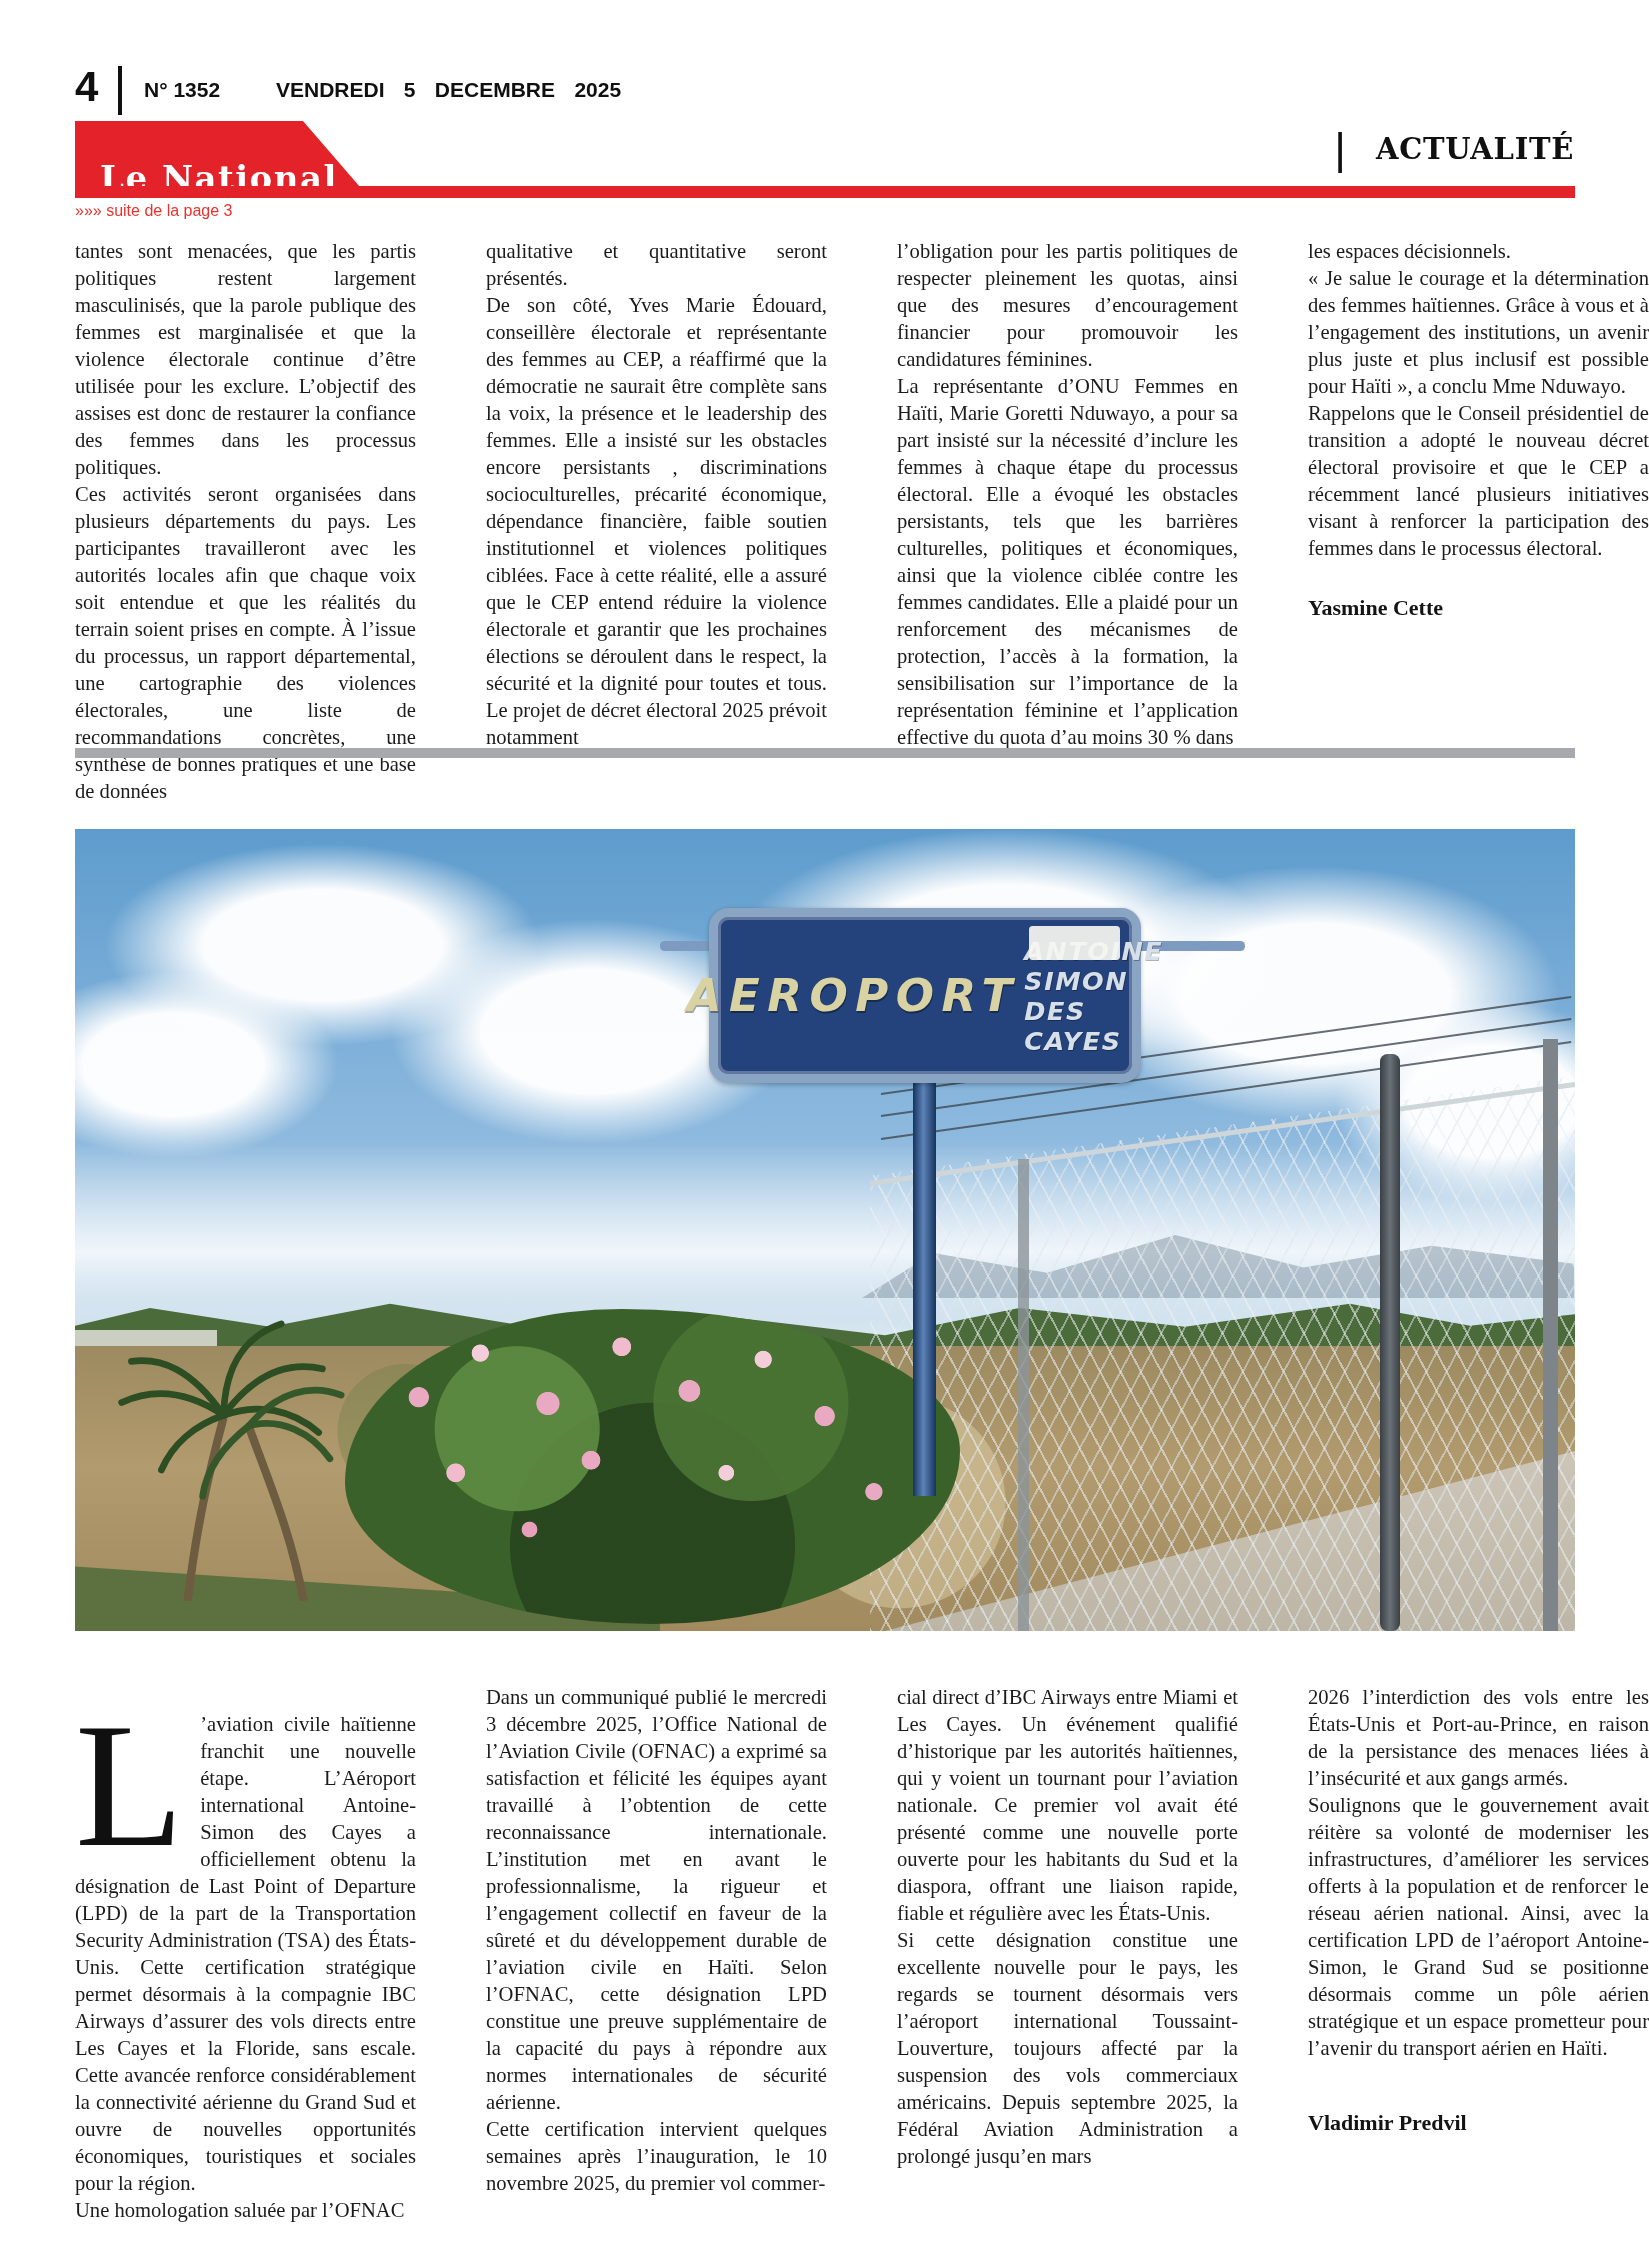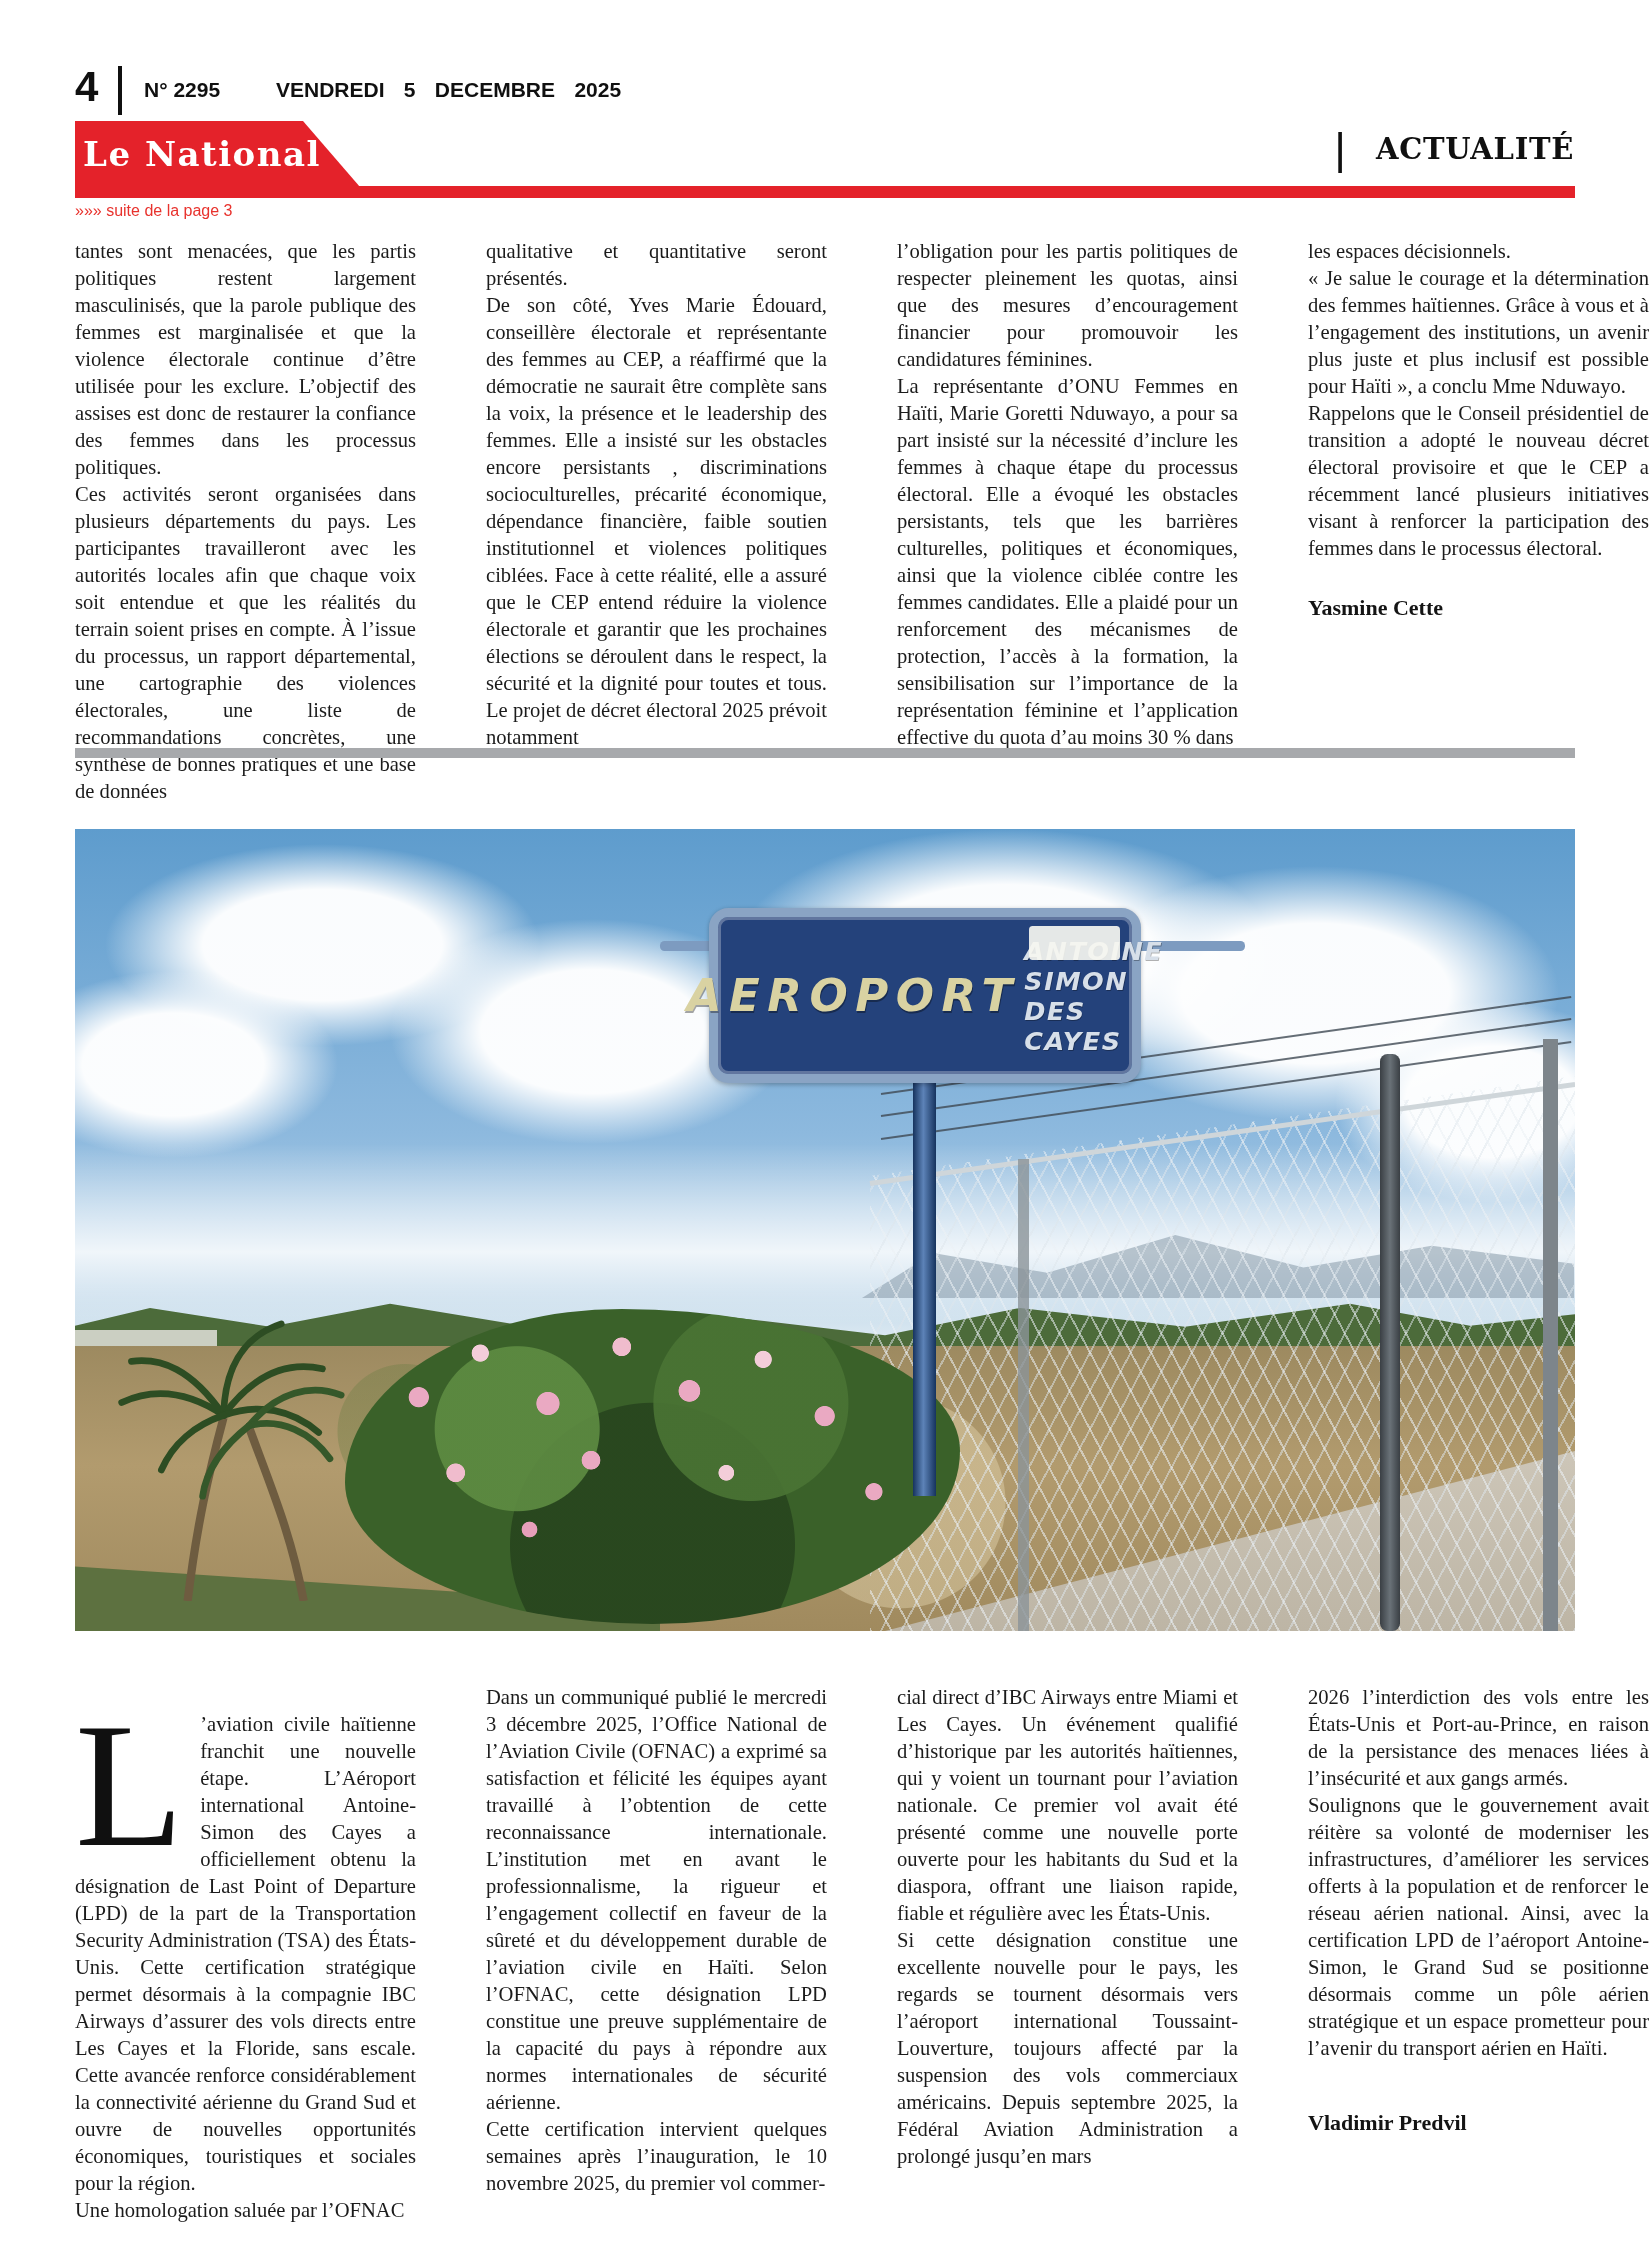--- a/index.html
+++ b/index.html
@@ -9,22 +9,22 @@
   
   .pagenum{position:absolute;left:75px;top:63px;font-family:"Liberation Sans",sans-serif;
            font-weight:bold;font-size:42px;color:#101010;}
   .pagenum-bar{position:absolute;left:118px;top:66px;width:3.7px;height:49px;background:#101010;}
   .issue{position:absolute;left:144px;top:78px;font-family:"Liberation Sans",sans-serif;
          font-weight:bold;font-size:21px;color:#101010;}
   .dateline{position:absolute;left:276px;top:78px;font-family:"Liberation Sans",sans-serif;
             font-weight:bold;font-size:21px;word-spacing:13.5px;color:#101010;}
   .brand-banner{position:absolute;left:75px;top:121px;width:285px;height:66px;background:#e4222a;
                 clip-path:polygon(0 0,80% 0,100% 100%,0 100%);}
-  .brand{display:block;padding-left:8px;line-height:66px;font-family:"DejaVu Serif",serif;
-         font-weight:bold;font-size:34px;letter-spacing:1.5px;color:#ffffff;}
+  .brand{display:block;padding-left:25px;line-height:66px;font-family:"DejaVu Serif",serif;
+         font-weight:bold;font-size:34px;letter-spacing:1.5px;color:#ffffff;margin-top:24px;}
   .red-strip{position:absolute;left:75px;top:186px;width:1500px;height:12px;background:#e4222a;}
   .section-head{position:absolute;left:1162px;top:126px;width:412px;display:flex;
                 justify-content:flex-end;align-items:center;gap:30px;}
   .sec-bar{font-family:"Liberation Sans",sans-serif;font-size:45px;color:#101010;line-height:1;}
   .sec{font-family:"DejaVu Serif",serif;font-weight:bold;font-size:29px;letter-spacing:0.7px;color:#101010;}
   .continuation{position:absolute;left:75px;top:202px;font-family:"Liberation Sans",sans-serif;
                 font-size:16px;color:#e8322d;}
 
   
   .cols{position:absolute;left:75px;width:1500px;display:flex;gap:70px;}
@@ -120,21 +120,21 @@
               color:#d7dfe9;text-shadow:0.7px 0.7px 0 rgba(0,0,0,.3);}
   .sticker{right:12px;top:9px;width:91px;height:34px;background:rgba(246,246,240,.92);border-radius:3.7px;}
 </style>
 </head>
 <body>
 
 <div class="page">
 
   <span class="pagenum">4</span>
   <div class="pagenum-bar"></div>
-  <span class="issue">N° 2295</span>
+  <span class="issue">N° 1352</span>
   <span class="dateline">VENDREDI 5 DECEMBRE 2025</span>
 
   <div class="brand-banner">
     <span class="brand">Le National</span>
   </div>
   <div class="red-strip"></div>
 
   <div class="section-head">
     <span class="sec-bar">|</span>
     <span class="sec">ACTUALITÉ</span>

